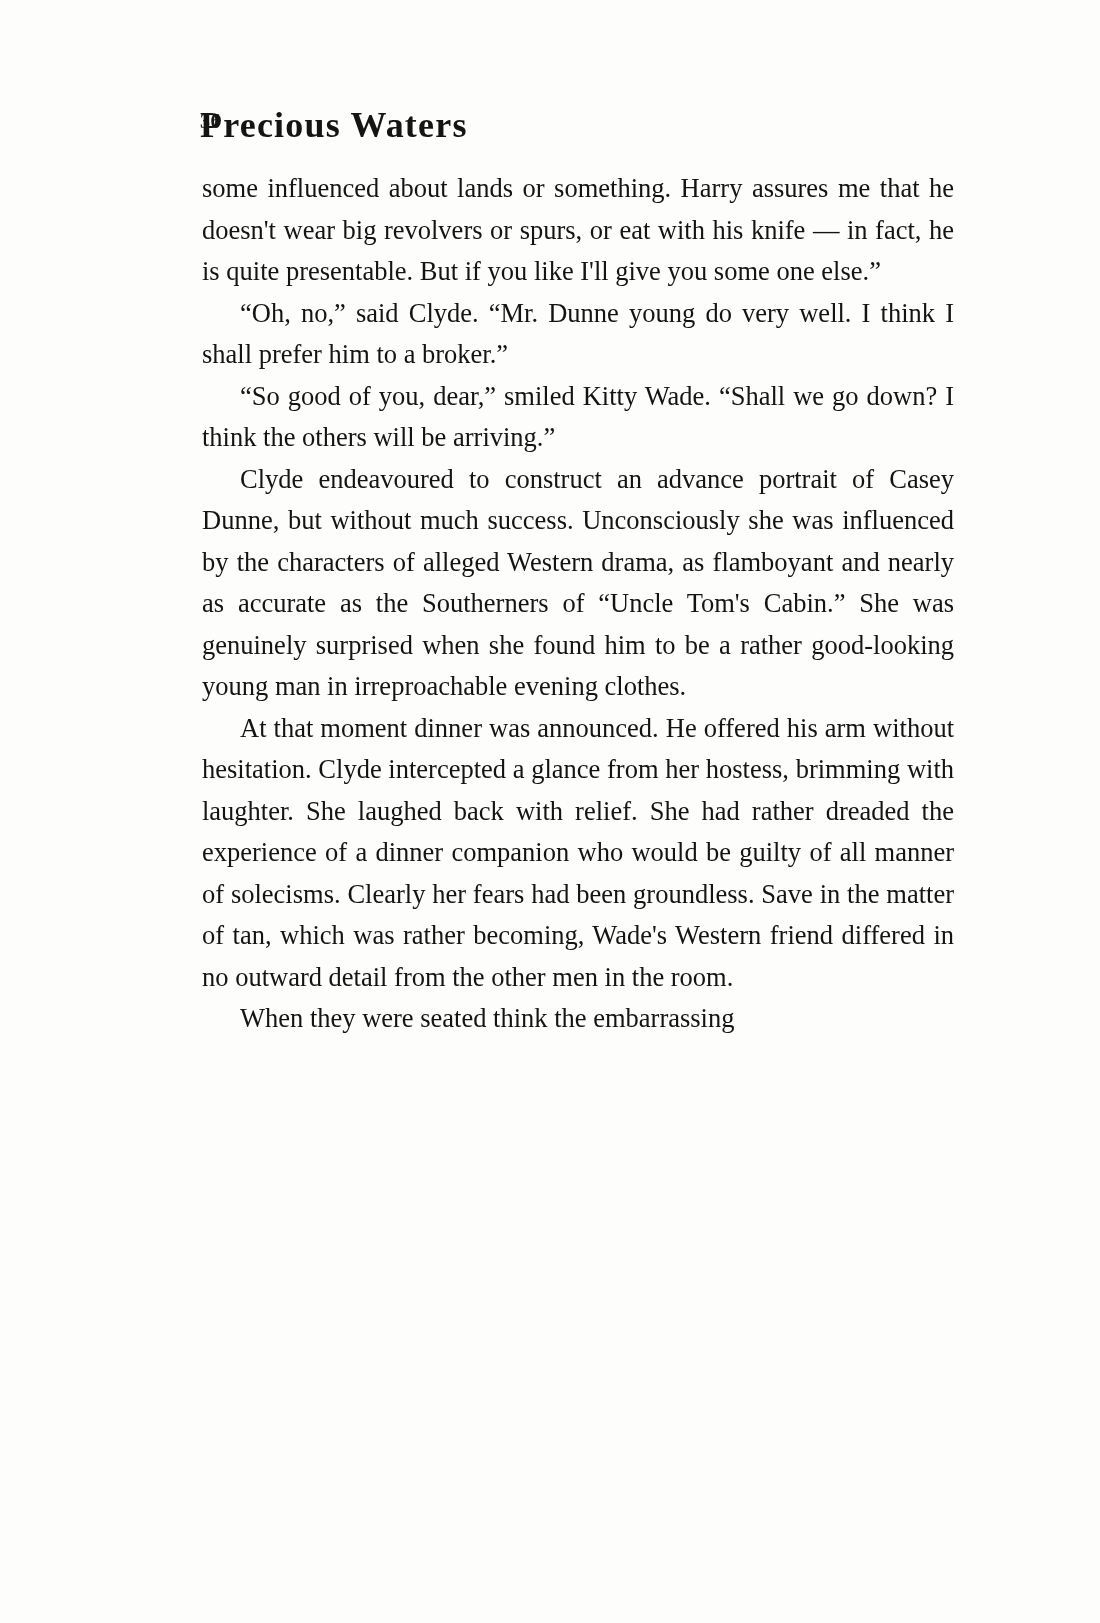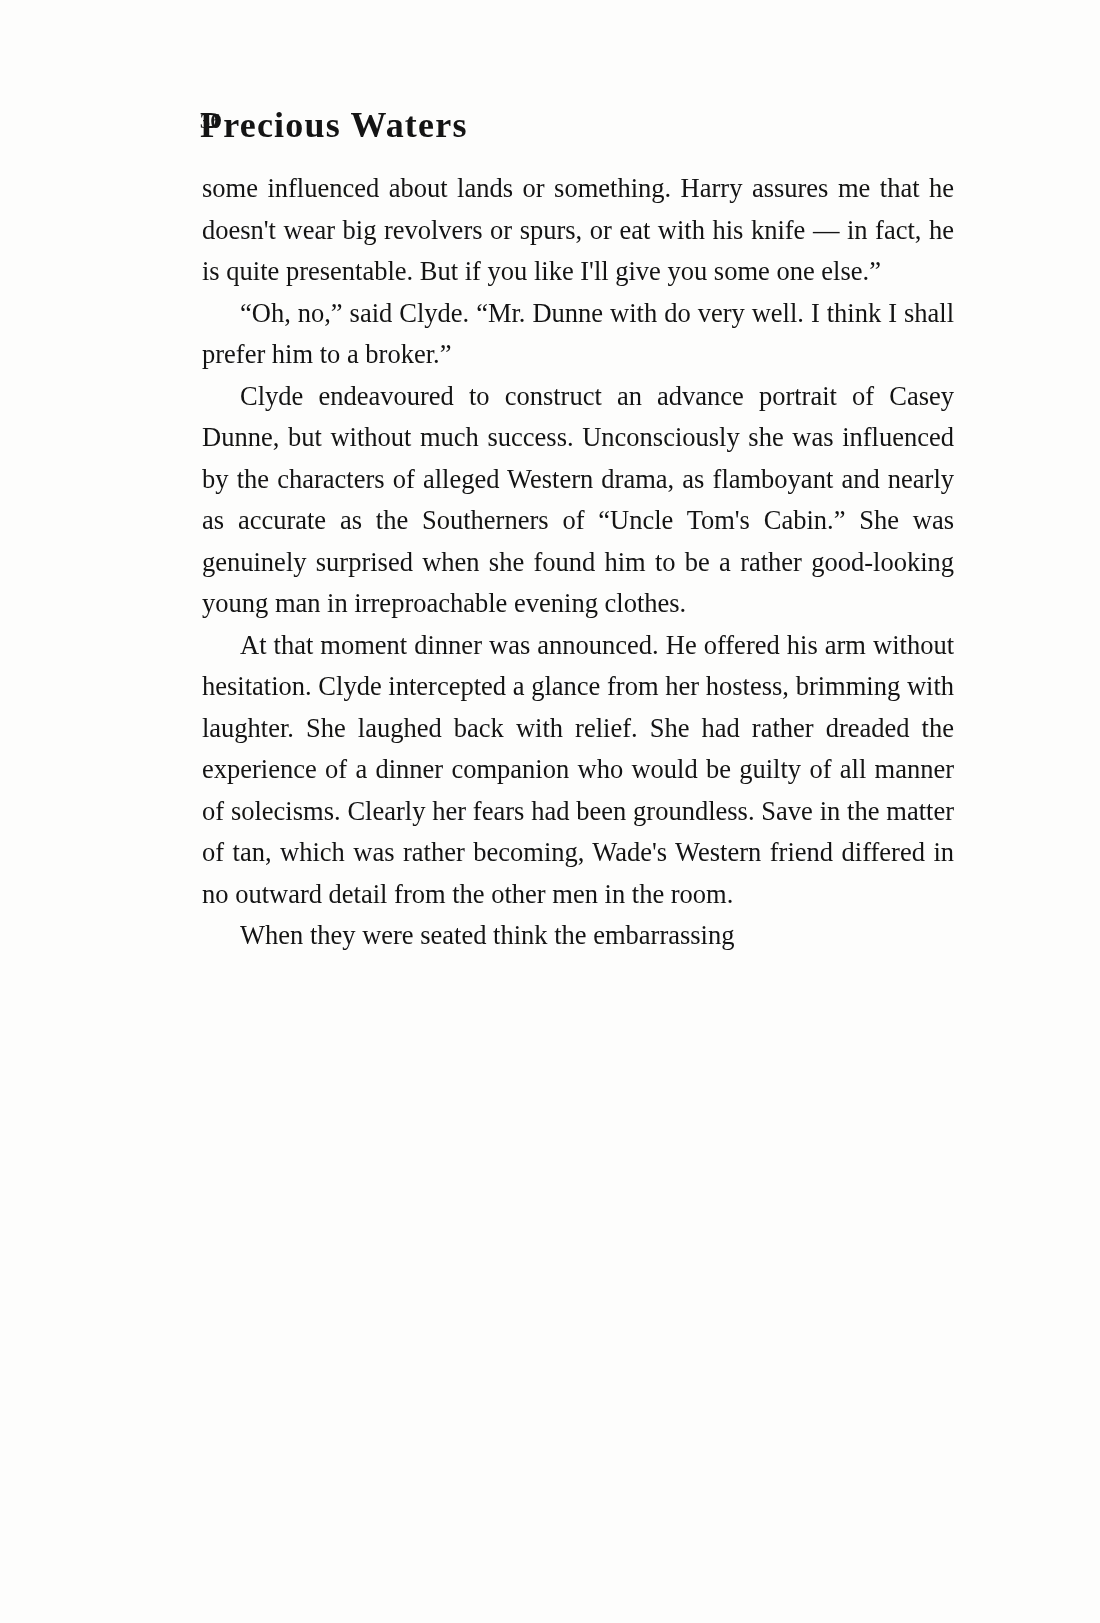--- a/index.html
+++ b/index.html
@@ -77,19 +77,20 @@
 
 <div class="page">
 
   <div class="header">
     <div class="folio">36</div>
     <div class="running-title">Precious Waters</div>
   </div>
 
   <div class="body-text">
     <p class="no-indent">some influenced about lands or something.  Harry assures me that he doesn't wear big revolvers or spurs, or eat with his knife — in fact, he is quite presentable.  But if you like I'll give you some one else.”</p>
-    <p>“Oh, no,” said Clyde.  “Mr. Dunne with do very well.  I think I shall prefer him to a broker.”</p>
+    <p>“Oh, no,” said Clyde.  “Mr. Dunne young do very well.  I think I shall prefer him to a broker.”</p>
+    <p>“So good of you, dear,” smiled Kitty Wade. “Shall we go down?  I think the others will be arriving.”</p>
     <p>Clyde endeavoured to construct an advance portrait of Casey Dunne, but without much success. Unconsciously she was influenced by the characters of alleged Western drama, as flamboyant and nearly as accurate as the Southerners of “Uncle Tom's Cabin.”  She was genuinely surprised when she found him to be a rather good-looking young man in irreproachable evening clothes.</p>
     <p>At that moment dinner was announced.  He offered his arm without hesitation.  Clyde intercepted a glance from her hostess, brimming with laughter.  She laughed back with relief.  She had rather dreaded the experience of a dinner companion who would be guilty of all manner of solecisms. Clearly her fears had been groundless.  Save in the matter of tan, which was rather becoming, Wade's Western friend differed in no outward detail from the other men in the room.</p>
     <p class="last-line">When they were seated think the embarrassing</p>
   </div>
 
 </div>
 
 </body></html>

